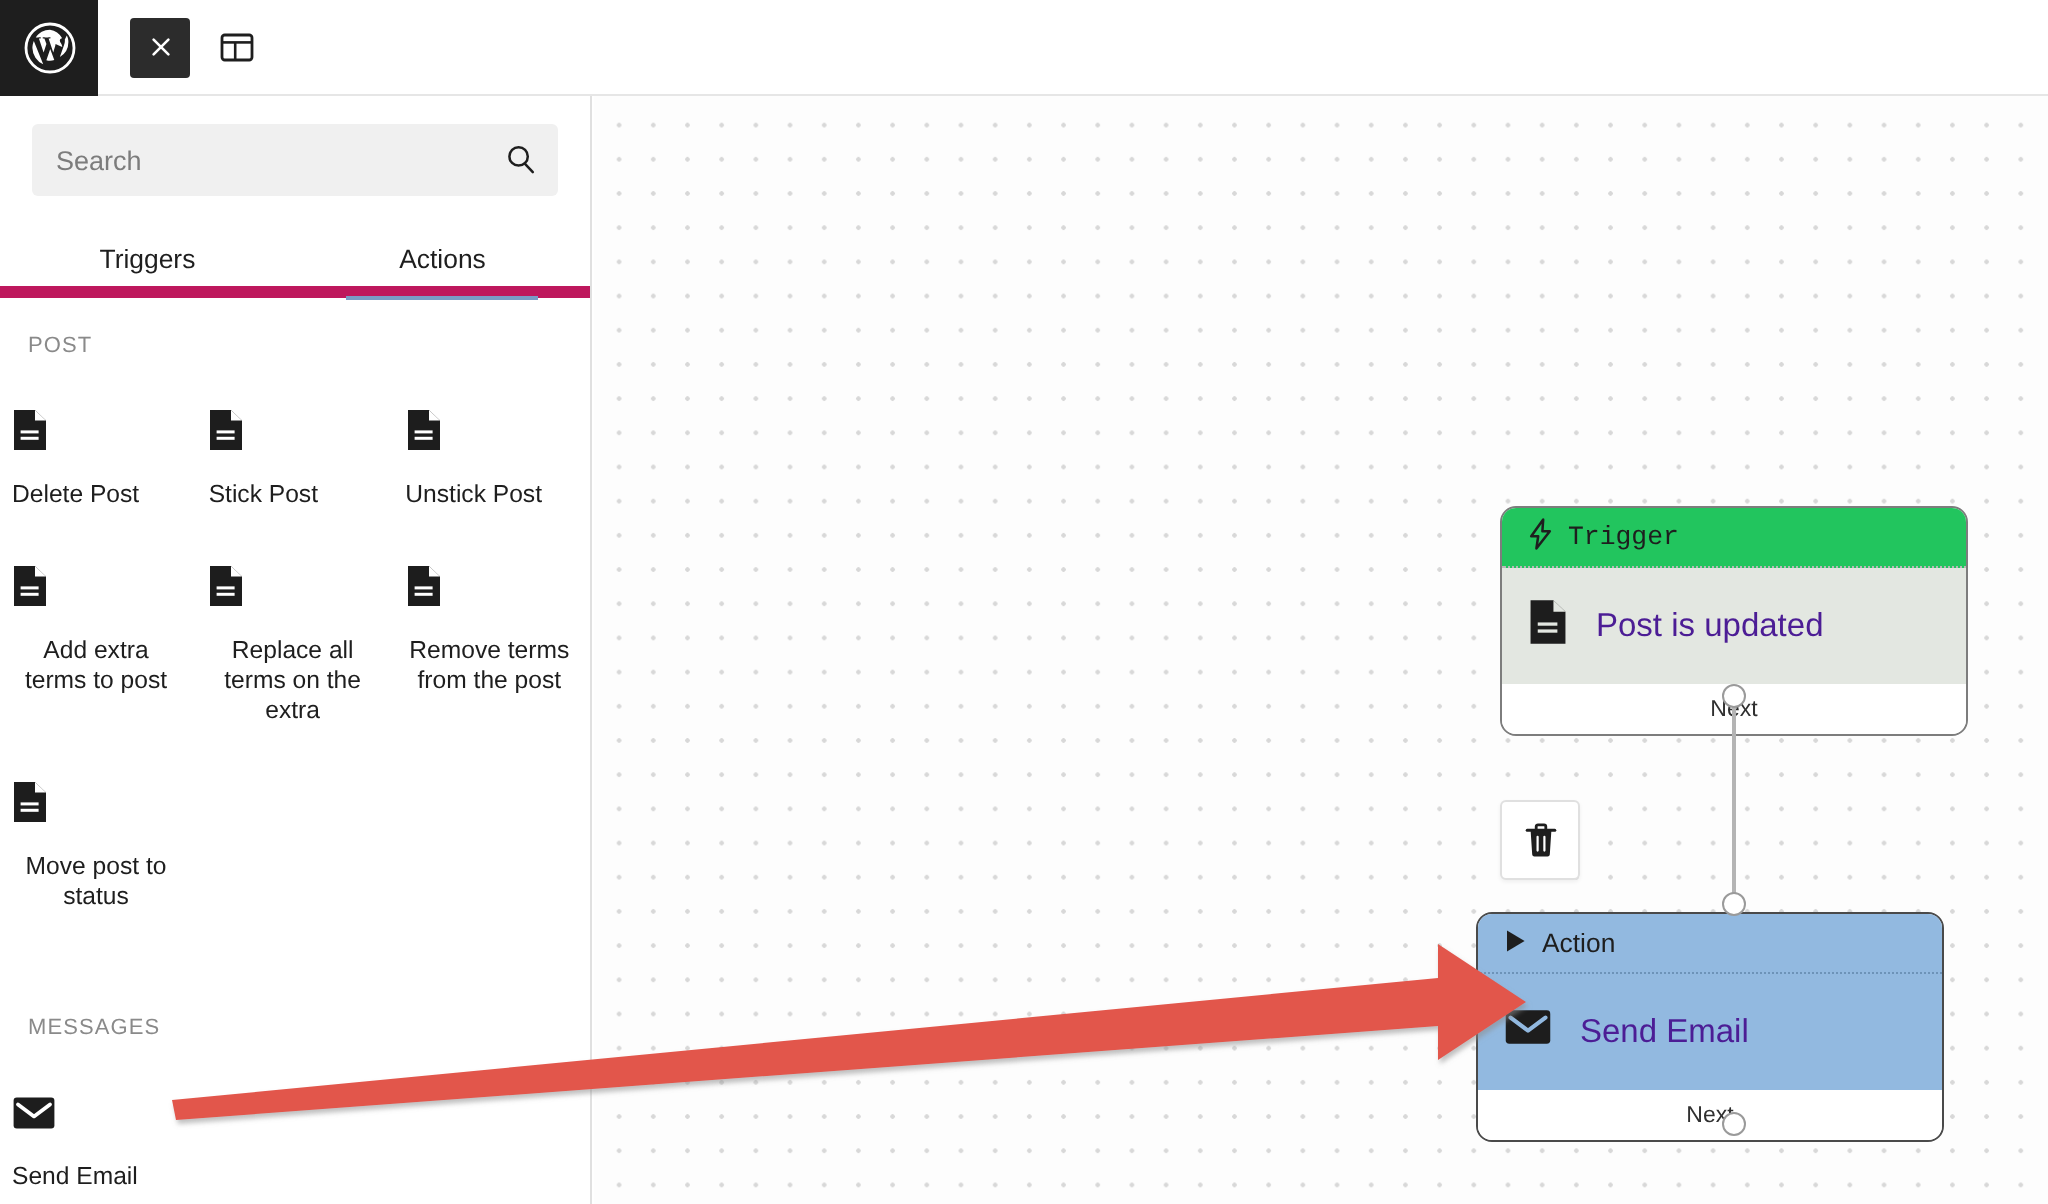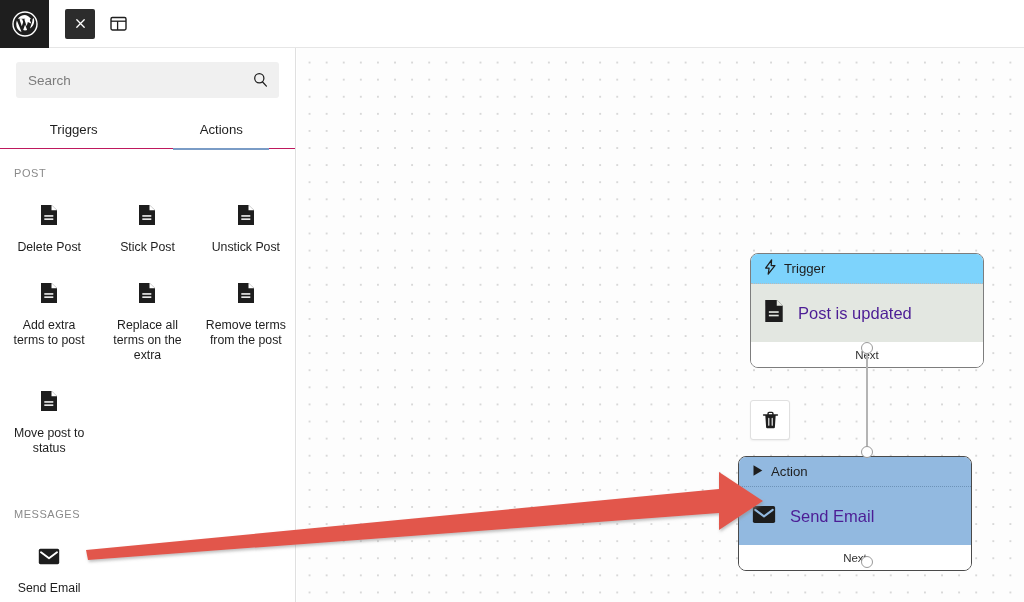--- a/index.html
+++ b/index.html
@@ -108,21 +108,21 @@
     transform: translateY(-50%);
     display: flex;
     align-items: center;
     cursor: pointer;
   }
 
   .tabs {
     margin-top: 12px;
     height: 39px;
     display: flex;
-    border-bottom: 1px solid #be185d;
+    border-bottom: 6px solid #be185d;
     position: relative;
   }
   .tab {
     flex: 1 1 0;
     display: flex;
     align-items: center;
     justify-content: center;
     font-size: 13.2px;
     color: #1e1e1e;
     cursor: pointer;
@@ -157,21 +157,21 @@
 
   .grid {
     display: grid;
     grid-template-columns: repeat(3, 1fr);
     row-gap: 6px;
   }
 
   .grid-item {
     display: flex;
     flex-direction: column;
-    align-items: center;
+    align-items: flex-start;
     padding: 8px 6px 12px 6px;
     cursor: pointer;
     border-radius: 3px;
   }
   .grid-item .gi-icon {
     height: 24px;
     display: flex;
     align-items: center;
     justify-content: center;
     margin-bottom: 13px;
@@ -237,21 +237,21 @@
     background: #ffffff;
     display: flex;
     align-items: center;
     justify-content: center;
     font-size: 11.5px;
     color: #303030;
     cursor: pointer;
   }
 
   
-  .node-trigger .node-header { background: #7dd3fc; }
+  .node-trigger .node-header { background: #22c55e; font-family: Liberation Mono, monospace; }
   .node-trigger .node-body   { background: #e3e7e1; }
 
   
   .node-action { border: 1px solid #4a4a4a; }
   .node-action .node-header { background: #92b9e0; border-bottom: 1px dotted #6d93b8; }
   .node-action .node-body   { background: #92b9e0; }
 
   
   .handle {
     position: absolute;

